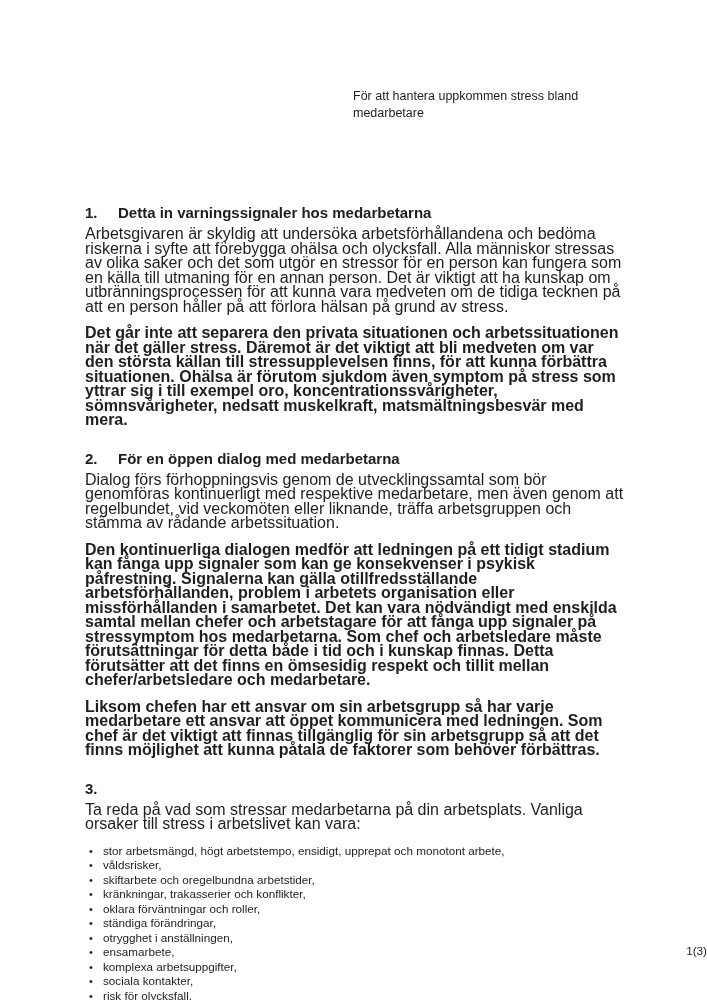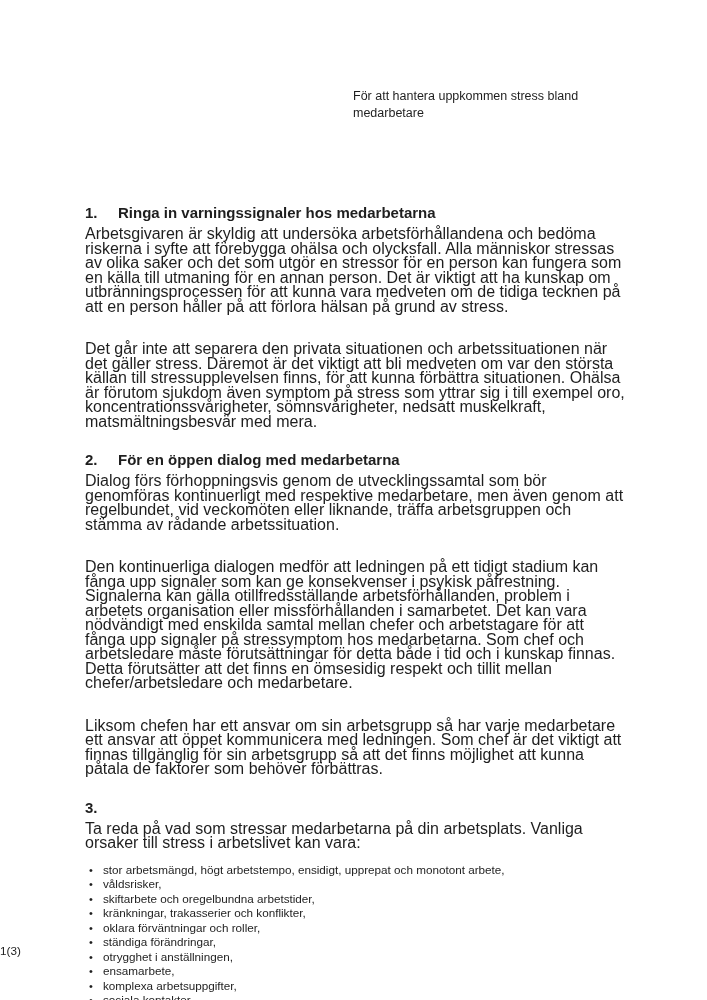--- a/index.html
+++ b/index.html
@@ -50,21 +50,21 @@
   }
   .sec-num {
     width: 33px;
     flex: 0 0 33px;
   }
   .body-para {
     font-size: 16px;
     line-height: 14.5px;
     margin: 5px 0 0 0;
   }
-  .body-para + .body-para { margin-top: 28px; }
+  .body-para + .body-para { margin-top: 12px; font-weight: bold; }
   .bullet-list {
     list-style: none;
     margin: 12px 0 0 0;
     padding: 0;
   }
   .bullet-list li {
     position: relative;
     font-size: 11.7px;
     line-height: 14.5px;
     padding-left: 18px;
@@ -73,39 +73,39 @@
     position: absolute;
     left: 4px;
     top: 0;
     font-size: 11px;
   }
   .footer {
     position: absolute;
     left: 0;
     right: 0;
     top: 944px;
-    text-align: left;
+    text-align: right;
     font-size: 11.7px;
   }
 </style>
 </head>
 <body>
 
 <div class="page">
 
   <div class="title-block">
     <div class="doc-subtitle">För att hantera uppkommen stress bland medarbetare</div>
   </div>
 
   <div class="content">
 
     <div class="section">
       <h2 class="section-heading">
         <span class="sec-num">1.</span>
-        <span>Ringa in varningssignaler hos medarbetarna</span>
+        <span>Detta in varningssignaler hos medarbetarna</span>
       </h2>
       <p class="body-para">Arbetsgivaren är skyldig att undersöka arbetsförhållandena och bedöma riskerna i syfte att förebygga ohälsa och olycksfall. Alla människor stressas av olika saker och det som utgör en stressor för en person kan fungera som en källa till utmaning för en annan person. Det är viktigt att ha kunskap om utbränningsprocessen för att kunna vara medveten om de tidiga tecknen på att en person håller på att förlora hälsan på grund av stress.</p>
       <p class="body-para">Det går inte att separera den privata situationen och arbetssituationen när det gäller stress. Däremot är det viktigt att bli medveten om var den största källan till stressupplevelsen finns, för att kunna förbättra situationen. Ohälsa är förutom sjukdom även symptom på stress som yttrar sig i till exempel oro, koncentrationssvårigheter, sömnsvårigheter, nedsatt muskelkraft, matsmältningsbesvär med mera.</p>
     </div>
 
     <div class="section">
       <h2 class="section-heading">
         <span class="sec-num">2.</span>
         <span>För en öppen dialog med medarbetarna</span>
       </h2>

